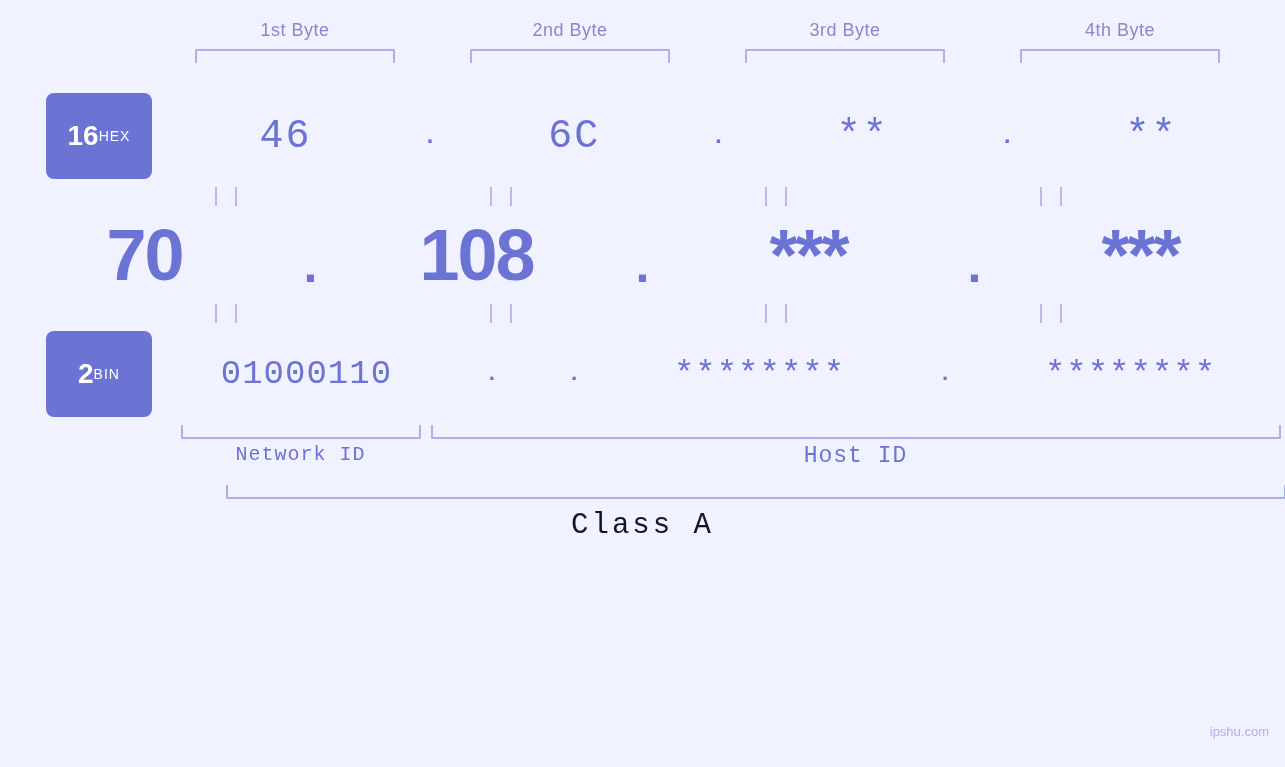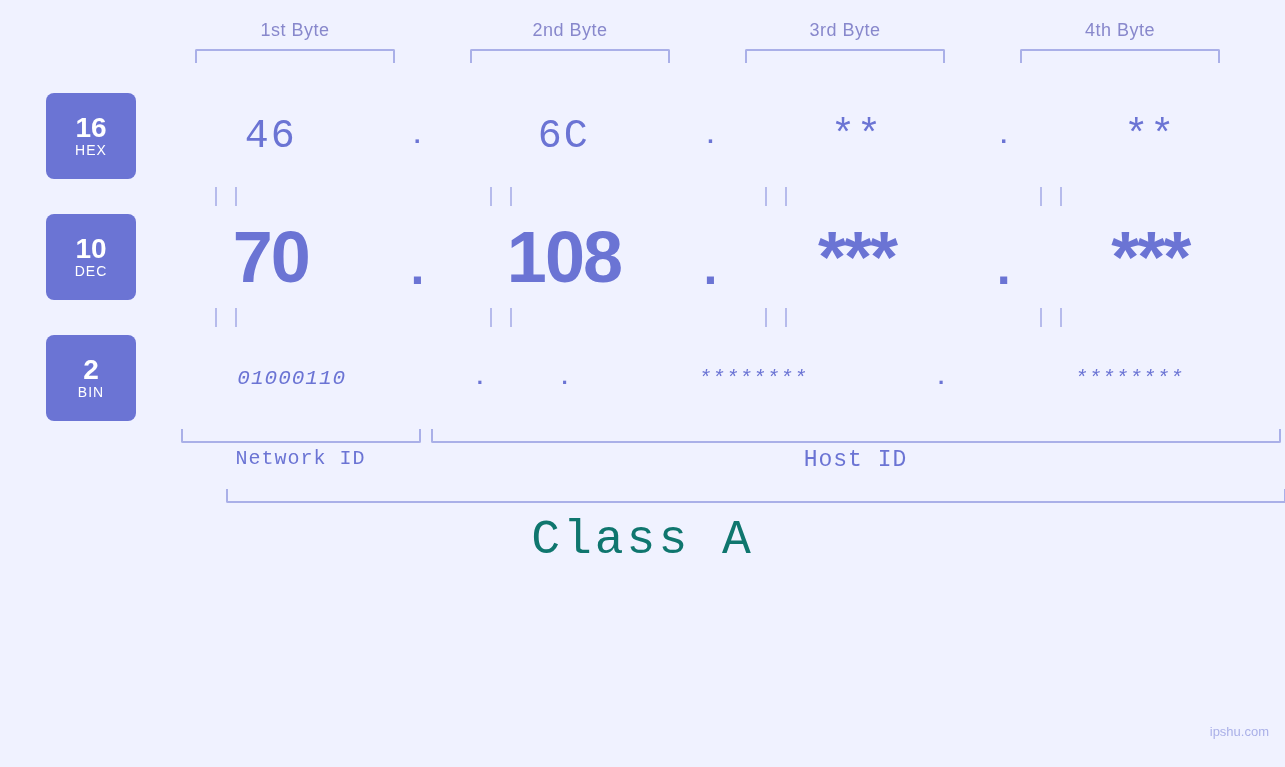--- a/index.html
+++ b/index.html
@@ -62,26 +62,26 @@
     
     .value-row {
       display: flex;
       align-items: center;
       width: 1285px;
       position: relative;
     }
 
     
     .badge {
-      width: 90px;
+      width: 106px;
       height: 86px;
       background: #6b74d4;
       border-radius: 8px;
       display: flex;
-      flex-direction: column;
+      flex-direction: row;
       align-items: center;
       justify-content: center;
       margin-left: 46px;
       flex-shrink: 0;
     }
 
     .badge-number {
       color: white;
       font-size: 28px;
       font-weight: bold;
@@ -133,23 +133,22 @@
 
     .dec-dot {
       font-size: 50px;
       font-weight: bold;
       font-family: Arial, sans-serif;
       margin-bottom: -20px;
     }
 
     
     .bin-value {
-      font-size: 21px;
+      font-size: 34px;
       letter-spacing: 1px;
-      font-style: italic;
     }
 
     
     .equals-row {
       display: flex;
       width: 1100px;
       margin-left: 176px;
       justify-content: space-around;
       margin: 6px 0;
     }
@@ -207,22 +206,22 @@
       flex: 1;
       text-align: center;
       color: #6b74d4;
       font-size: 23px;
       letter-spacing: 1px;
       margin-left: 10px;
     }
 
     
     .class-label {
-      color: #0f766e;
-      font-size: 48px;
+      color: #0f172a;
+      font-size: 29px;
       letter-spacing: 3px;
       margin-top: 10px;
       text-align: center;
       width: 100%;
     }
 
     
     .watermark {
       position: absolute;
       bottom: 28px;
@@ -271,24 +270,20 @@
   </div>
 
   <div class="equals-row">
     <div class="equals-group">||</div>
     <div class="equals-group">||</div>
     <div class="equals-group">||</div>
     <div class="equals-group">||</div>
   </div>
 
   <div class="value-row">
-    <div class="badge">
-      <span class="badge-number">10</span>
-      <span class="badge-label">DEC</span>
-    </div>
     <div class="values-area">
       <div class="byte-value dec-value">70</div>
       <span class="dot-sep dec-dot">.</span>
       <div class="byte-value dec-value">108</div>
       <span class="dot-sep dec-dot">.</span>
       <div class="byte-value dec-value">***</div>
       <span class="dot-sep dec-dot">.</span>
       <div class="byte-value dec-value">***</div>
     </div>
   </div>

